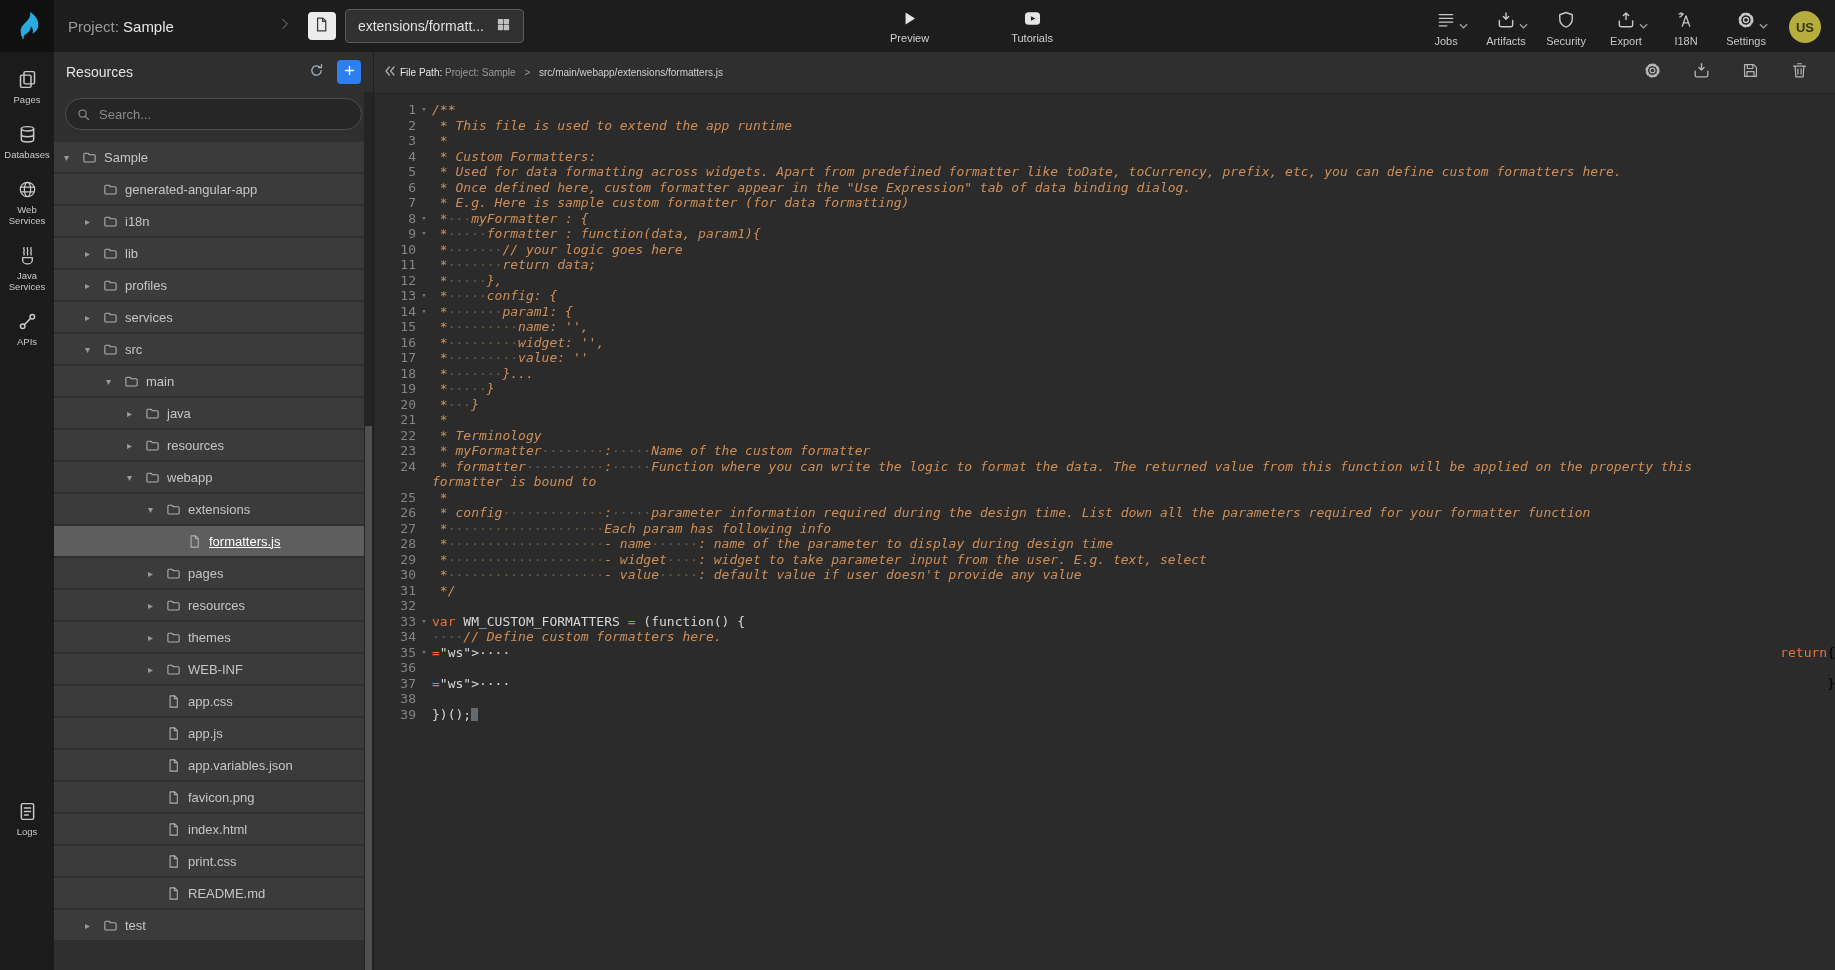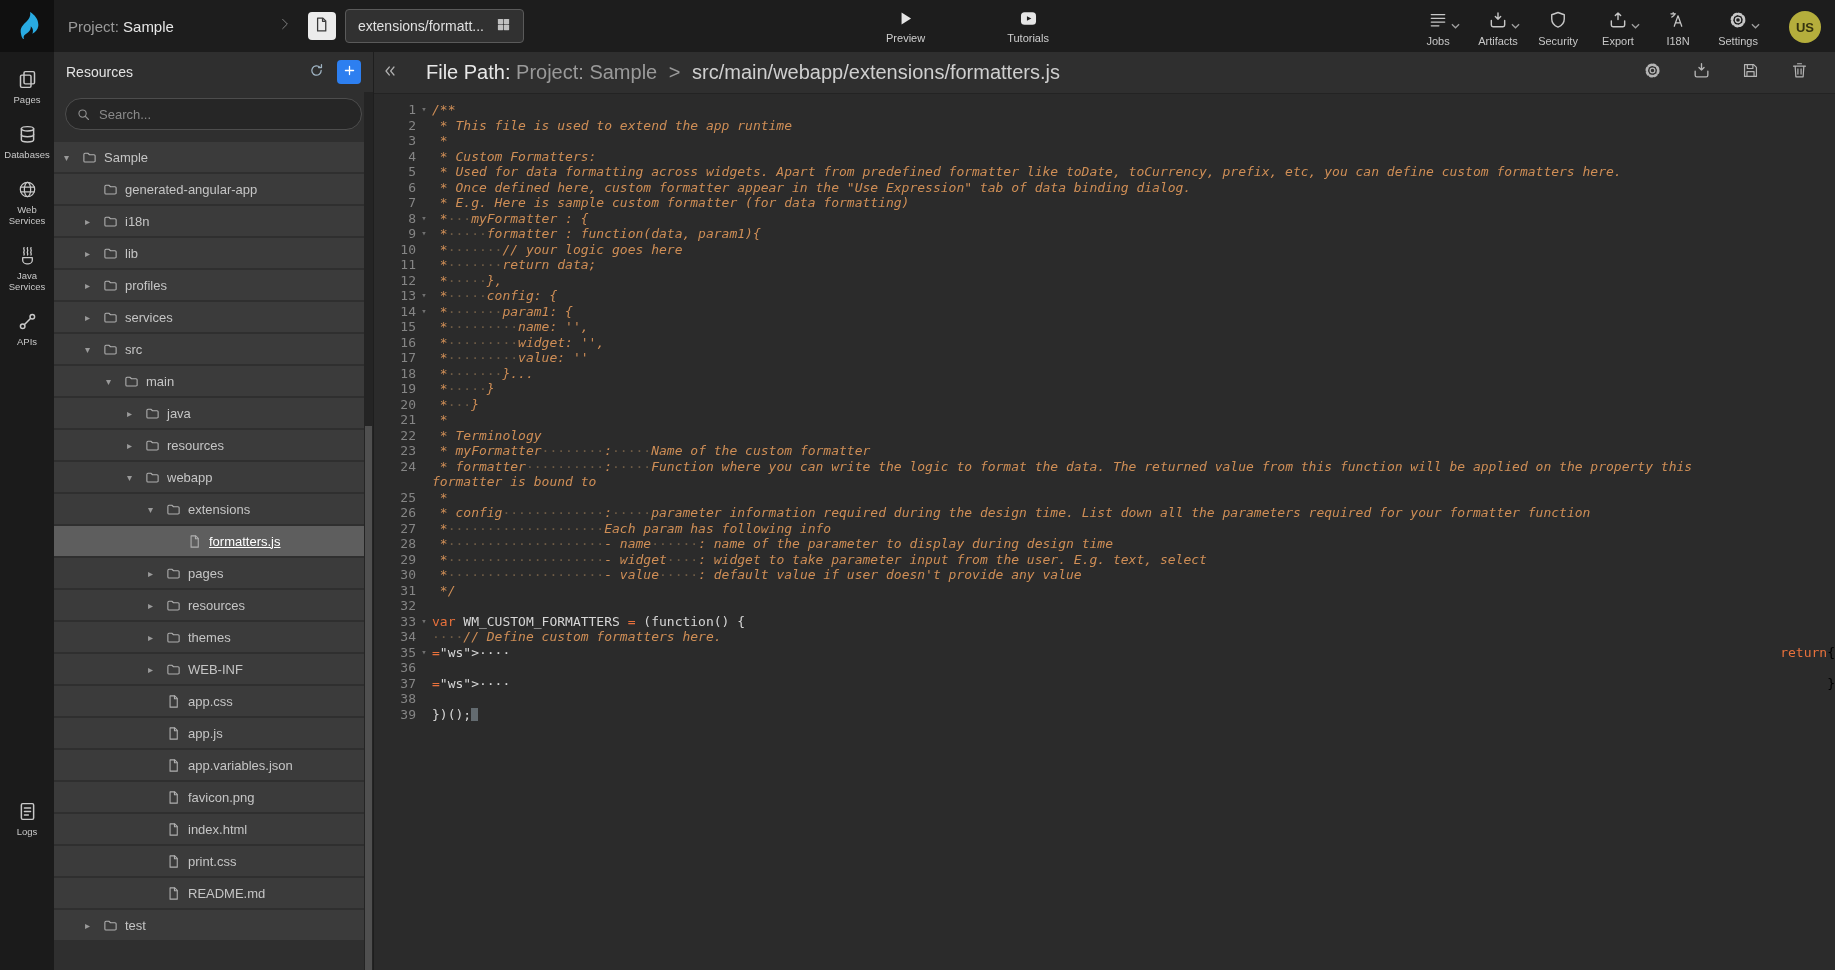--- a/index.html
+++ b/index.html
@@ -24,21 +24,21 @@
   .center-group{display:flex;gap:82px}
   .tb-item{display:flex;flex-direction:column;align-items:center;gap:4px;font-size:11px;color:#cfcfcf;cursor:pointer}
   .tb-item .ic{height:19px;display:flex;color:#e6e6e6}
   .tb-item .ic svg{width:19px;height:19px}
   .right-group{display:flex;align-items:flex-start;gap:6px;padding:4px 14px 0 0}
   .tb-menu-item{width:54px;display:flex;flex-direction:column;align-items:center;gap:5px;font-size:11px;color:#c7c7c7;cursor:pointer}
   .tb-ic{position:relative;width:24px;height:20px;display:flex;align-items:center;justify-content:center}
   .tb-ic svg{width:20px;height:20px}
   .tb-ic .caret{position:absolute;right:-10px;bottom:1px;color:#9f9f9f;display:flex}
   .tb-ic .caret svg{width:9px;height:6px}
-  .avatar{width:32px;height:32px;border-radius:50%;background:var(--avatar-bg,#b5ae3c);color:#35330f;display:flex;align-items:center;justify-content:center;font-weight:bold;font-size:13px;margin:2px 0 0 10px;cursor:pointer}
+  .avatar{width:32px;height:32px;border-radius:50%;background:var(--avatar-bg,#b5ae3c);color:#35330f;display:flex;align-items:center;justify-content:center;font-weight:bold;font-size:13px;margin:2px 0 0 2px;cursor:pointer}
 
   
   .main{flex:1;display:flex;min-height:0}
 
   
   .activitybar{width:54px;flex:0 0 54px;background:#1b1b1b;display:flex;flex-direction:column;align-items:center;padding-top:8px}
   .ab-item{width:54px;padding:9px 1px;display:flex;flex-direction:column;align-items:center;gap:5px;color:#c9c9c9;font-size:9.5px;text-align:center;line-height:1.15;cursor:pointer}
   .ab-ic{display:flex;color:#c9c9c9}
   .ab-ic svg{width:21px;height:21px}
   .ab-item.active{background:#3d3d3d;color:#fff}
@@ -65,21 +65,21 @@
   .ti{width:22px;flex:0 0 22px;color:#b0b0b0;display:flex;align-items:center}
   .ti svg{width:15px;height:15px}
   .res-scrollbar{position:absolute;right:0;top:40px;bottom:0;width:9px;background:#242424}
   .res-thumb{position:absolute;left:1px;right:1px;top:38%;height:62%;background:#4f4f4f;cursor:pointer}
 
   
   .editor-area{flex:1;display:flex;flex-direction:column;background:#2b2b2b;min-width:0}
   .ed-header{height:42px;flex:0 0 42px;background:#2f2f2f;border-bottom:1px solid #232323;display:flex;align-items:center;padding:0 26px 0 6px}
   .collapse-btn{color:#b0b0b0;display:flex;cursor:pointer;padding:2px}
   .collapse-btn svg{width:16px;height:16px}
-  .crumb{font-size:20px;color:#9a9a9a;margin-left:26px;white-space:nowrap}
+  .crumb{font-size:10px;color:#9a9a9a;white-space:nowrap}
   .crumb .fp{color:#e8e8e8}
   .crumb .pj{color:#9a9a9a}
   .crumb .sep{color:#9a9a9a;margin:0 6px}
   .crumb .path{color:#cfcfcf}
   .ed-icons{margin-left:auto;display:flex;gap:30px;color:#b5b5b5}
   .ed-icons .hic{display:flex;cursor:pointer}
   .ed-icons .hic svg{width:19px;height:19px}
 
   .code{flex:1;padding-top:8px;font-family:"DejaVu Sans Mono",monospace;font-size:13px;line-height:15.5px;overflow:hidden}
   .code-row{display:flex}

